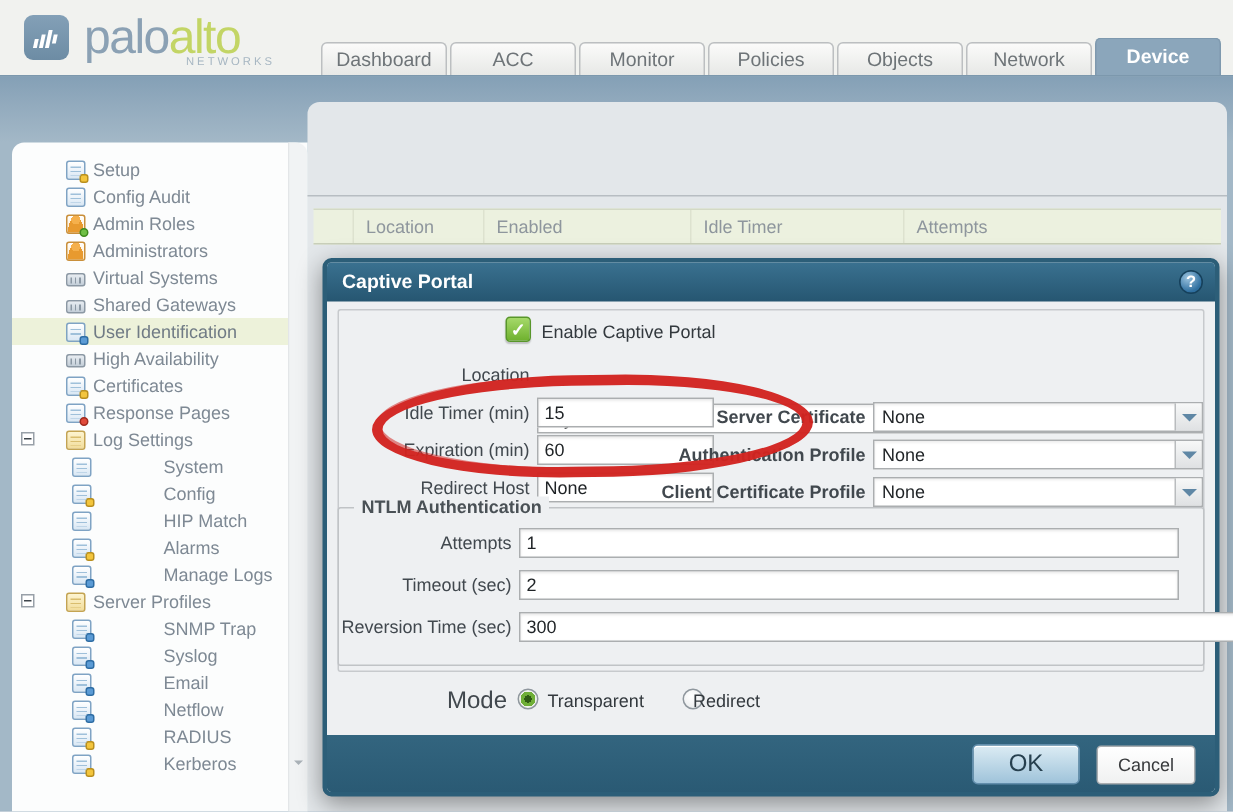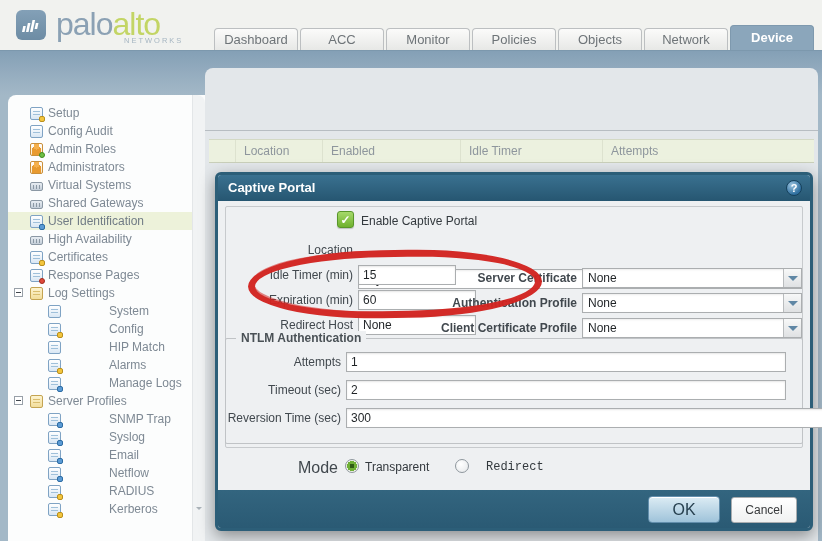--- a/index.html
+++ b/index.html
@@ -39,21 +39,21 @@
            border-top:1px solid #d3d9c5; border-bottom:1px solid #c9cfba; display:flex; }
   .thc { border-left:1px solid #dde2cf; color:#8e969d; font-size:12px; line-height:22px; padding-left:8px; }
   .thc:first-child { border-left:none; }
   .thc.c0 { width:26px; } .thc.c1 { width:87px; } .thc.c2 { width:138px; } .thc.c3 { width:142px; } .thc.c4 { flex:1; }
 
   
   .sidebar { position:absolute; left:8px; top:95px; width:197px; height:446px; background:#fcfdfd; border-radius:8px 0 0 0; }
   .sscroll { position:absolute; right:0; top:0; width:13px; height:100%; background:#f1f3f4; border-left:1px solid #e3e6e8; border-radius:0 8px 0 0; cursor:pointer; }
   .sscroll::after { content:""; position:absolute; left:3px; bottom:28px; border:3px solid transparent; border-top-color:#aab2b8; }
   .tree { position:absolute; left:0; top:9px; width:184px; }
-  .si { position:relative; display:flex; align-items:center; gap:5px; height:18px; padding-left:22px;
+  .si { position:relative; display:flex; align-items:center; gap:5px; height:18px; padding-left:36px;
         font-size:12px; color:#7e8994; cursor:pointer; white-space:nowrap; }
   .si.lvl1 { padding-left:40px;gap:48px; }
   .si.sel { background:#edf2da; color:#707b85; }
   .tg { position:absolute; left:6px; top:4px; width:9px; height:9px; background:#ffffff; border:1px solid #98a0a8; }
   .tg::after { content:""; position:absolute; left:1px; top:3px; width:5px; height:1px; background:#3f464c; }
 
   .ic { position:relative; width:13px; height:13px; flex:none;
         background:linear-gradient(180deg,#ffffff,#d9e7f4); border:1px solid #7fa3c4; border-radius:2px; }
   .ic::after { content:""; position:absolute; left:2px; right:2px; top:3px; height:6px;
         background:repeating-linear-gradient(180deg,#9fc0da 0 1px,transparent 1px 3px); }
@@ -306,21 +306,21 @@
     <div class="cbx" style="left:119px; top:10px;">✓</div>
     <div class="cbxlbl" style="left:143px; top:13px;">Enable Captive Portal</div>
 
     <div class="flabel llabel" style="top:42px;">Location</div>
     <div class="combo" style="left:140px; top:39px; width:444px;margin-top:29px;">
       <span class="val">vsys1</span>
       <span class="trig"></span>
     </div>
 
     <div class="flabel llabel" style="top:67px;">Idle Timer (min)</div>
-    <input class="tinput" style="left: 140px; top: 64px; width: 98px;" value="15">
+    <input class="tinput" style="left: 140px; top: 64px; width: 118px;" value="15">
     <div class="flabel rlabel" style="top:70px;">Server Certificate</div>
     <div class="combo" style="left:364px; top:67px; width:220px;">
       <span class="val">None</span>
       <span class="trig"></span>
     </div>
 
     <div class="flabel llabel" style="top:92px;">Expiration (min)</div>
     <input class="tinput" style="left: 140px; top: 89px; width: 118px;" value="60">
     <div class="flabel rlabel" style="top:95px;">Authentication Profile</div>
     <div class="combo" style="left:364px; top:92px; width:220px;">
@@ -344,21 +344,21 @@
       <input class="tinput" style="left: 120px; top: 41px; width: 440px;" value="2">
       <div class="fs-label" style="top:72px;">Reversion Time (sec)</div>
       <input class="tinput" style="left: 120px; top: 69px; width: 513px;" value="300">
     </div>
 
     <div class="moderow">
       <div class="modelbl">Mode</div>
       <div class="radio checked" style="left:127px; top:0;"></div>
       <div class="rlbl" style="left:147px; top:1px;">Transparent</div>
       <div class="radio" style="left:237px; top:0;"></div>
-      <div class="rlbl" style="left:268px; top:1px;font-family:Liberation Mono, monospace;">Redirect</div>
+      <div class="rlbl" style="left:244px; top:1px;">Redirect</div>
     </div>
   </div>
 
   <div class="dfoot">
     <div class="btn-ok">OK</div>
     <div class="btn-cancel">Cancel</div>
   </div>
 </div>
 
 <div class="red-oval"></div>

